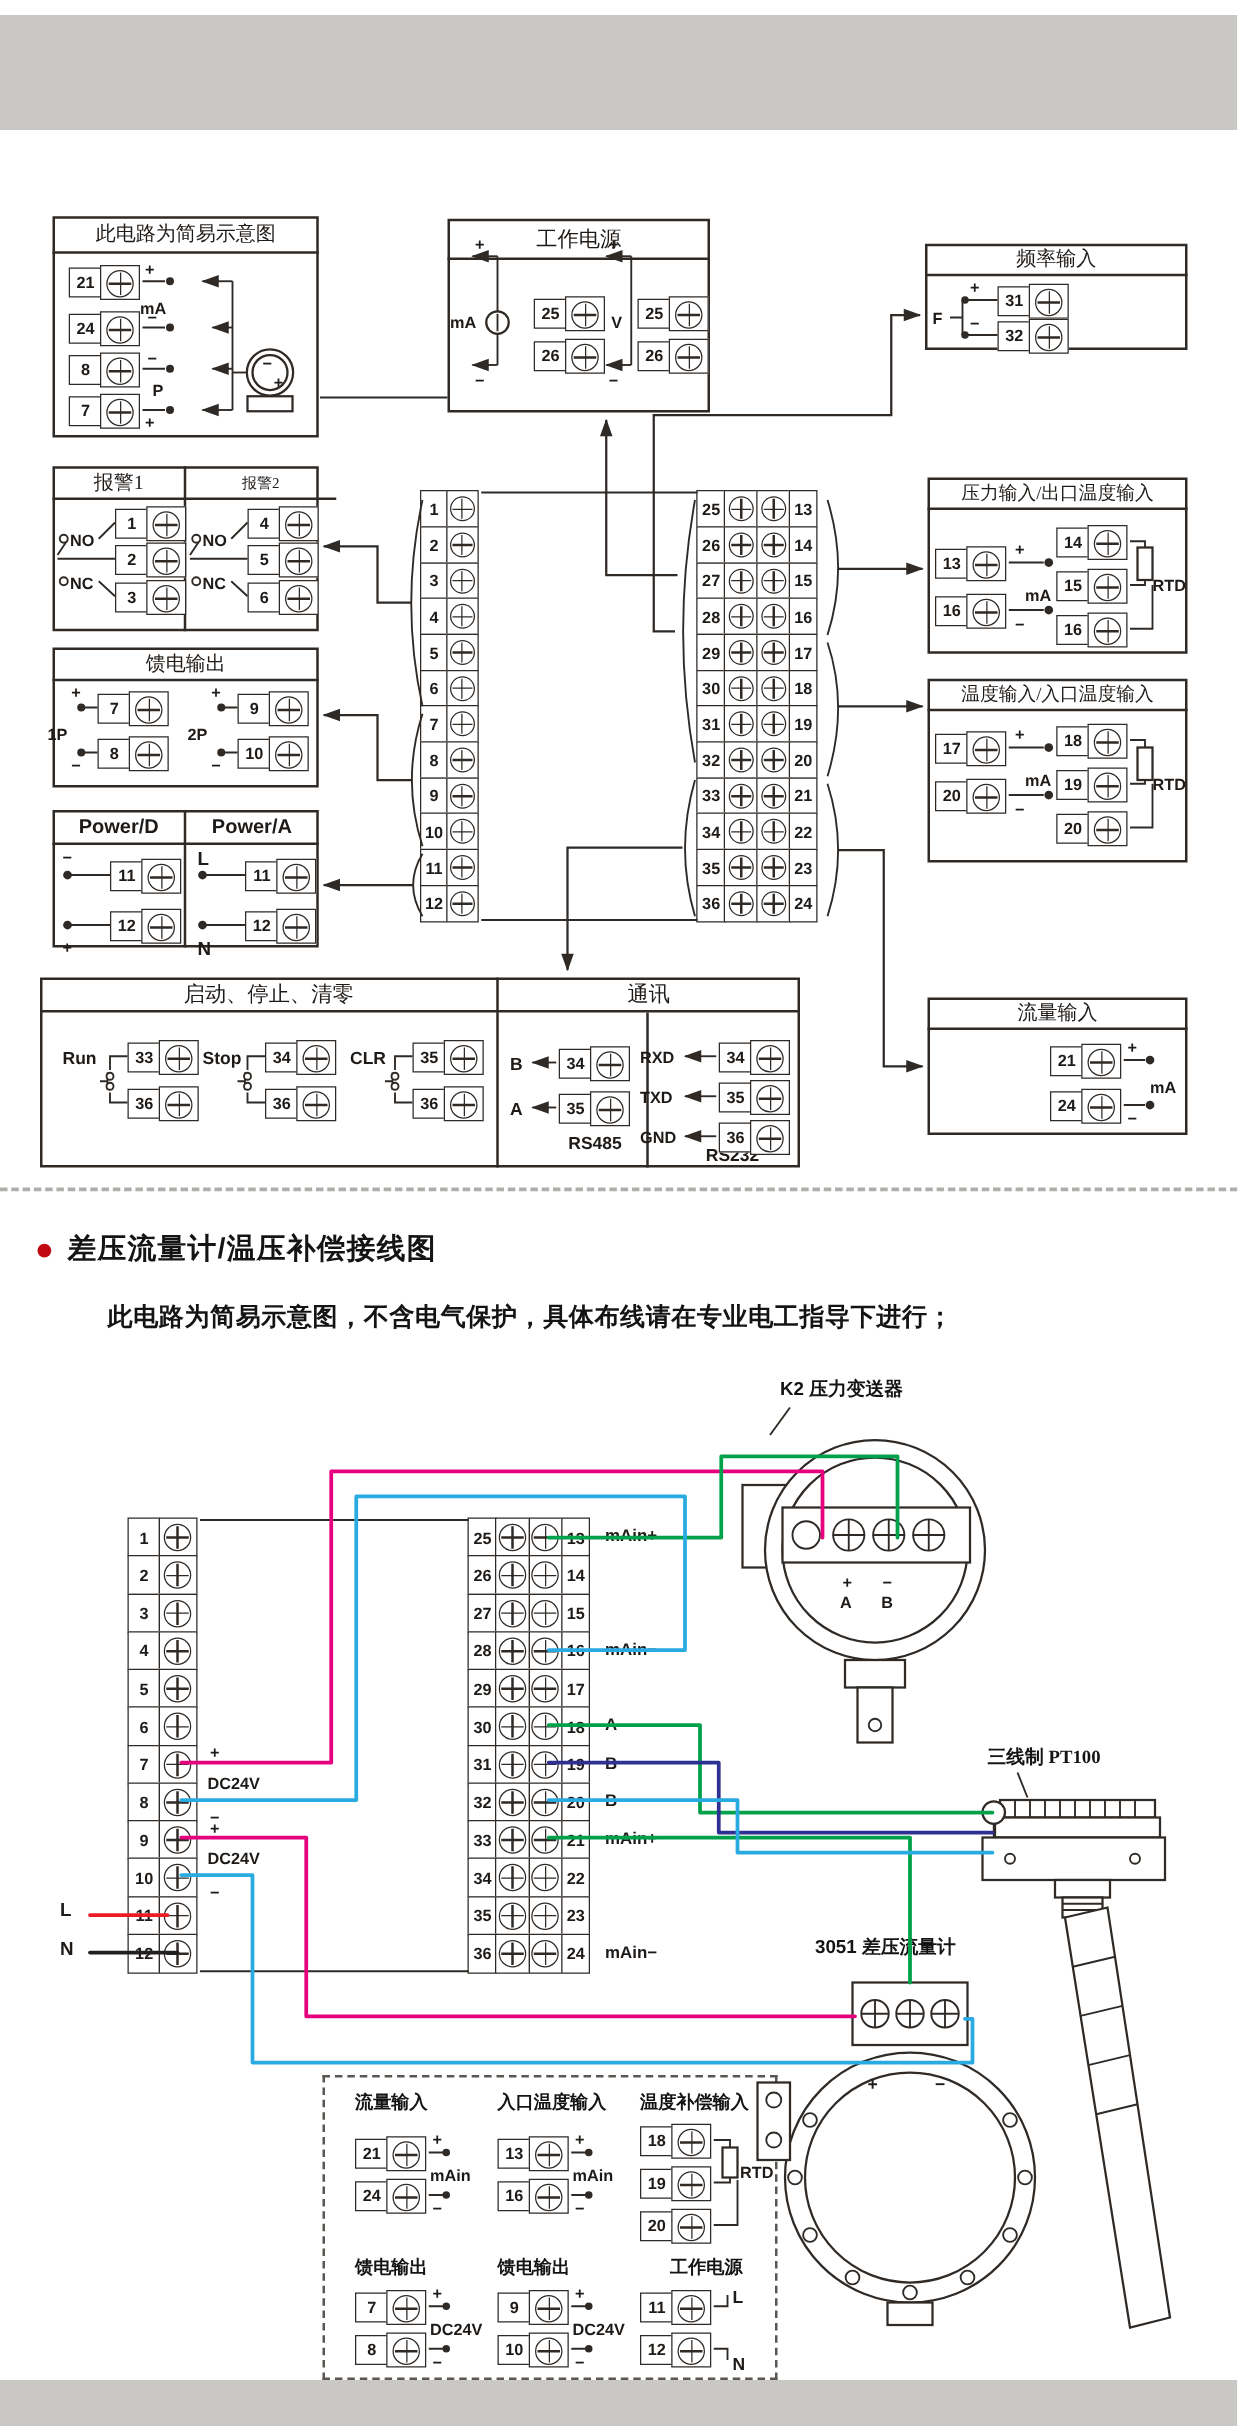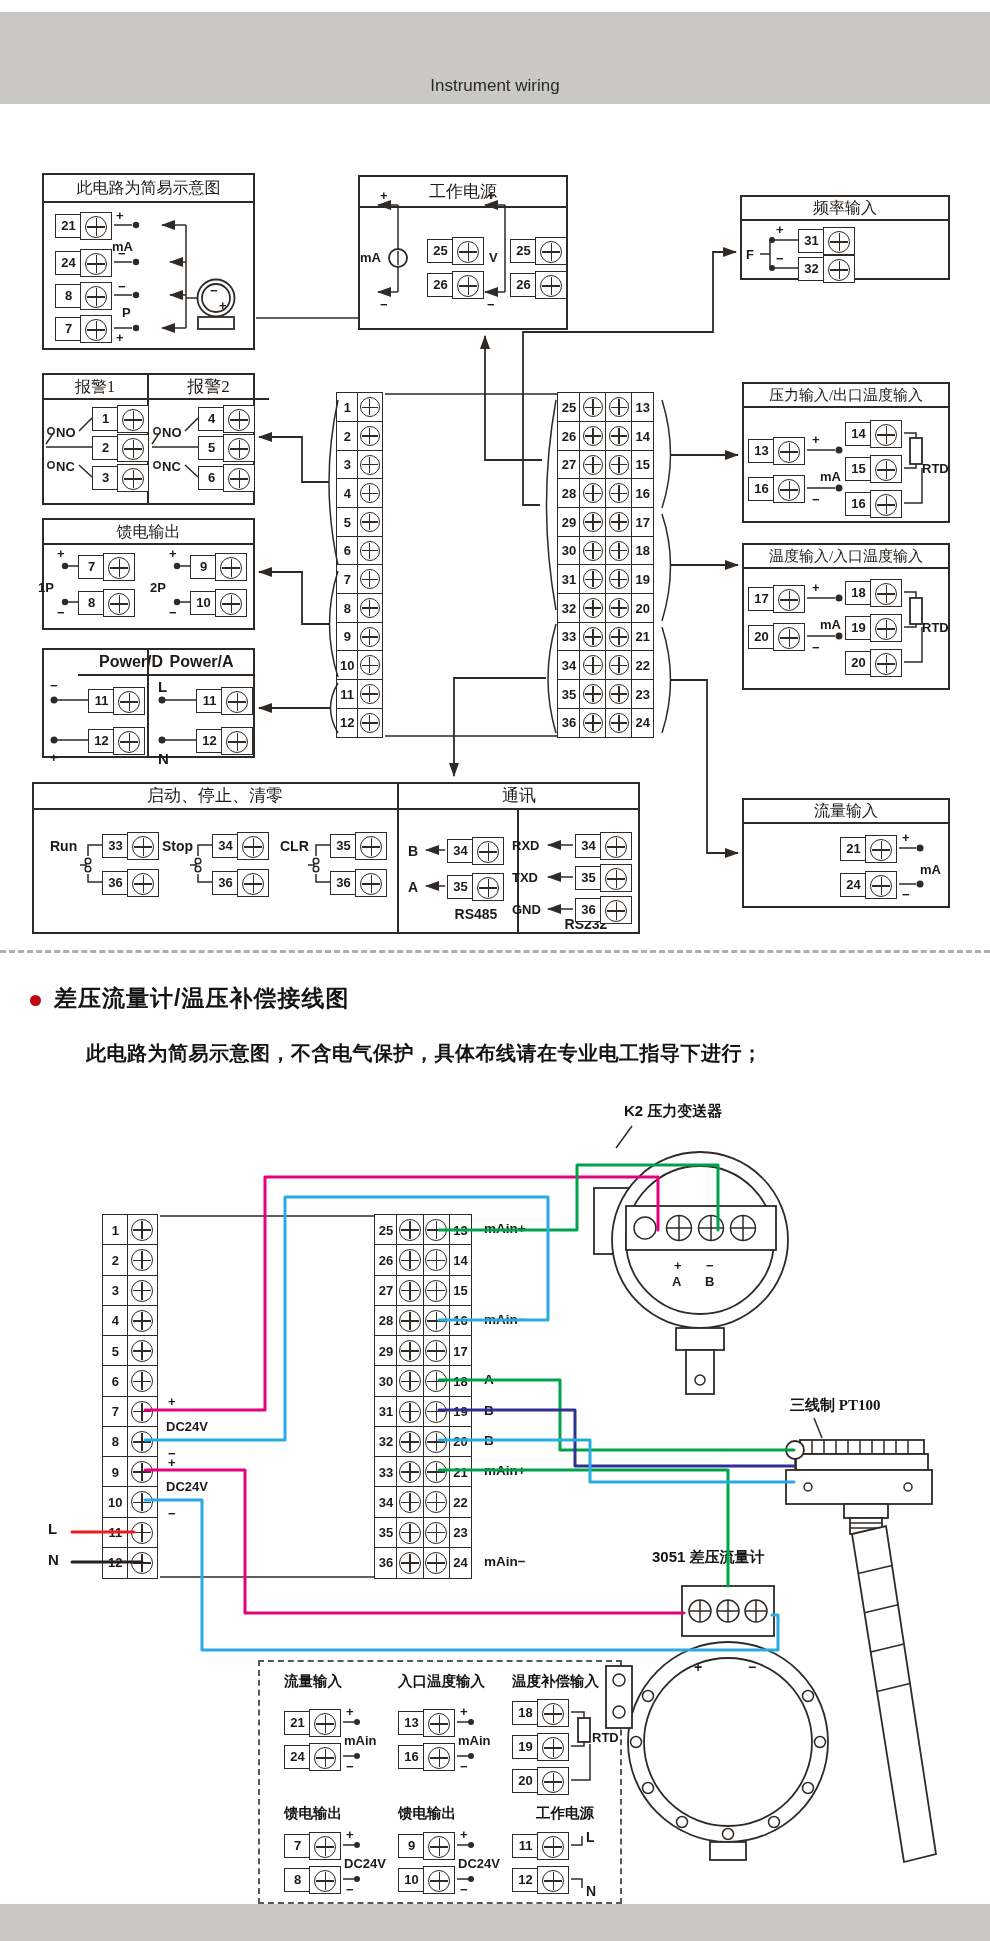--- a/index.html
+++ b/index.html
@@ -49,35 +49,34 @@
   svg .wr{fill:none;stroke-width:3;stroke-linejoin:round;stroke-linecap:round;}
   svg text{font-family:"Liberation Sans",sans-serif;fill:#1e1a17;font-weight:700;font-size:13px;}
   svg text.s14{font-size:14px;} svg text.s15{font-size:15px;}
 </style>
 </head>
 <body>
 
 <div class="page">
 
   <div class="band" style="top:12px;height:92px;"></div>
-  <div class="hdr-sub" style="top:76px;">Instrument wiring</div>
 
   <div class="box" style="left:42px;top:173px;width:213px;height:177px;"></div>
   <div class="btitle underl" style="left:42px;top:173px;width:213px;height:30px;line-height:30px;font-size:16px;">此电路为简易示意图</div>
 
   <div class="box" style="left:42px;top:373px;width:213px;height:132px;"></div>
   <div class="btitle underl" style="left:42px;top:373px;width:106px;height:27px;line-height:27px;font-size:16px;">报警1</div>
-  <div class="btitle underl" style="left:148px;top:373px;width:121px;height:27px;line-height:27px;font-size:17px;">报警2</div>
+  <div class="btitle underl" style="left:148px;top:373px;width:121px;height:27px;line-height:27px;font-size:12px;">报警2</div>
   <div class="vl" style="left:147px;top:373px;height:132px;"></div>
 
   <div class="box" style="left:42px;top:518px;width:213px;height:112px;"></div>
   <div class="btitle underl" style="left:42px;top:518px;width:213px;height:27px;line-height:27px;font-size:16px;">馈电输出</div>
 
   <div class="box" style="left:42px;top:648px;width:213px;height:110px;"></div>
-  <div class="btitle underl" style="left:42px;top:648px;width:106px;height:28px;line-height:28px;font-size:16px;font-family:'Liberation Sans',sans-serif;font-weight:700;margin-left:36px;">Power/D</div>
+  <div class="btitle underl" style="left:42px;top:648px;width:106px;height:28px;line-height:28px;font-size:16px;font-family:'Liberation Sans',sans-serif;font-weight:700;">Power/D</div>
   <div class="btitle underl" style="left:148px;top:648px;width:107px;height:28px;line-height:28px;font-size:16px;font-family:'Liberation Sans',sans-serif;font-weight:700;">Power/A</div>
   <div class="vl" style="left:147px;top:648px;height:110px;"></div>
 
   <div class="box" style="left:358px;top:175px;width:210px;height:155px;"></div>
   <div class="btitle underl" style="left:358px;top:175px;width:210px;height:33px;line-height:33px;font-size:17px;">工作电源</div>
 
   <div class="box" style="left:740px;top:195px;width:210px;height:85px;"></div>
   <div class="btitle underl" style="left:740px;top:195px;width:210px;height:26px;line-height:26px;font-size:16px;">频率输入</div>
 
   <div class="box" style="left:742px;top:382px;width:208px;height:141px;"></div>

